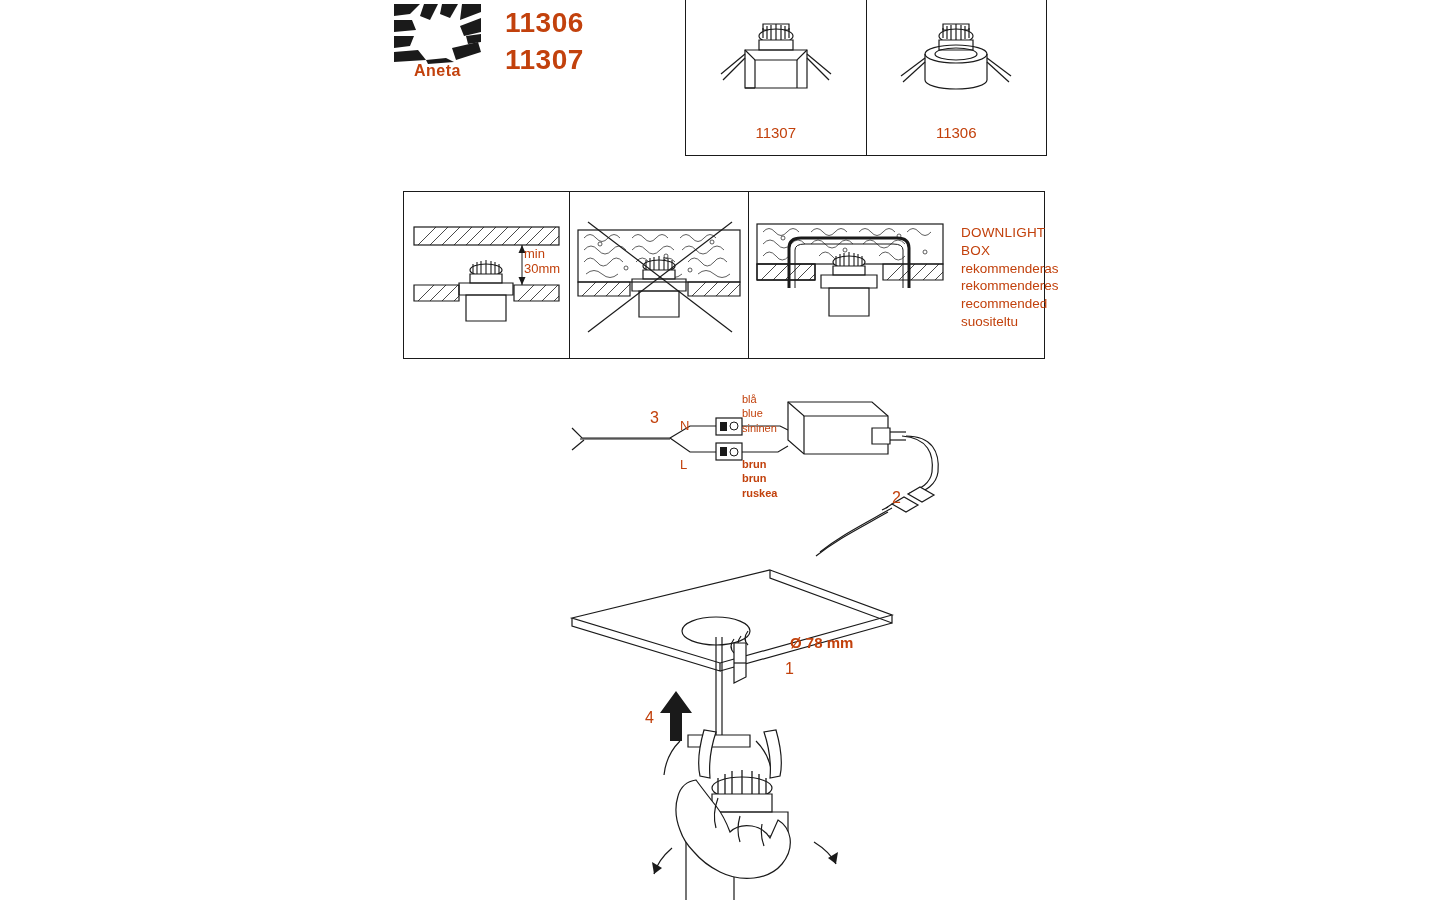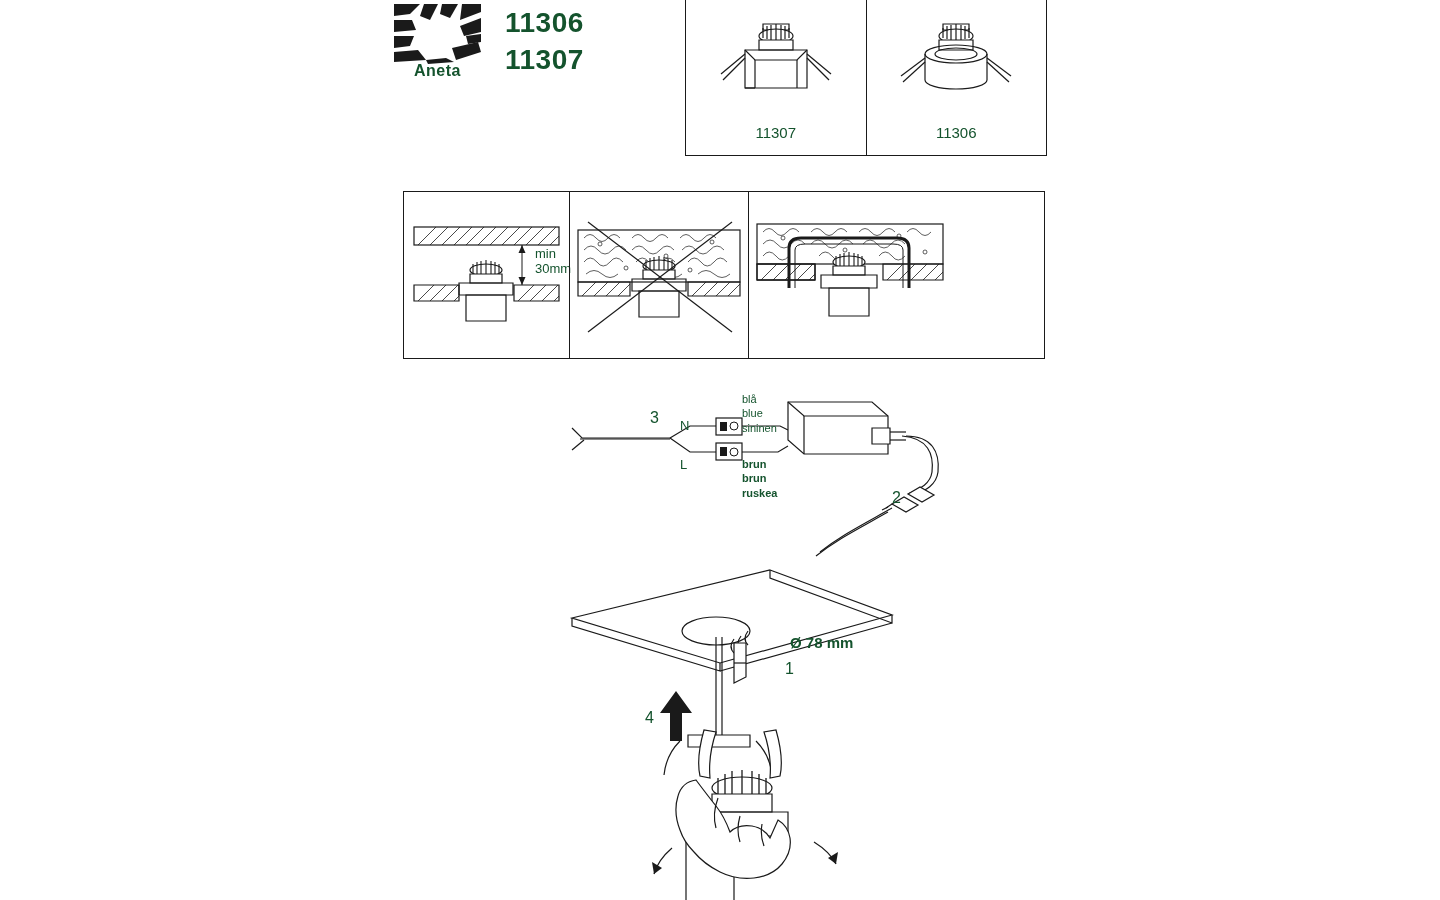--- a/index.html
+++ b/index.html
@@ -1,18 +1,18 @@
 <!DOCTYPE html>
 <html><head>
 <meta charset="utf-8">
 <style>
   html,body{margin:0;padding:0;background:#ffffff;}
   body{width:1440px;height:900px;position:relative;font-family:"Liberation Sans",sans-serif;color:#000;overflow:hidden;}
   .abs{position:absolute;}
-  .txt{font-family:"Liberation Sans",sans-serif;color:#14532d;}
+  .txt{font-family:"Liberation Sans",sans-serif;color:#c2410c;}
 
   
   #logo-box{left:390px;top:0px;width:95px;height:88px;}
   #logo-mark{position:absolute;left:0;top:0;width:95px;height:68px;}
   #logo-name{position:absolute;left:0;top:62px;width:95px;text-align:center;font-size:16px;font-weight:bold;letter-spacing:.5px;}
   #model-numbers{left:505px;top:4px;font-size:28px;font-weight:bold;line-height:1.33;letter-spacing:.5px;}
 
   
   #product-boxes{left:685px;top:-40px;width:360px;height:195px;border:1px solid #1a1a1a;border-top:none;display:flex;}
   .prod-cell{flex:1;display:flex;flex-direction:column;align-items:center;justify-content:flex-end;position:relative;padding-bottom:14px;}
@@ -23,21 +23,21 @@
   
   #mount-panel{left:403px;top:191px;width:640px;height:166px;border:1px solid #1a1a1a;display:flex;}
   .mount-cell{position:relative;}
   .mount-cell + .mount-cell{border-left:1px solid #1a1a1a;}
   #mc1{width:165px;}
   #mc2{width:178px;}
   #mc3{flex:1;}
   .mount-art{position:absolute;left:0;top:0;width:100%;height:100%;}
   #dlb-text{position:absolute;left:212px;top:32px;font-size:13.5px;line-height:1.32;}
   #dlb-title{font-size:13.5px;letter-spacing:.2px;}
-  #min30{position:absolute;left:120px;top:55px;font-size:13px;line-height:1.15;text-align:left;padding-left:11px;}
+  #min30{position:absolute;left:120px;top:55px;font-size:13px;line-height:1.15;text-align:left;}
 
   
   #wiring{left:520px;top:380px;width:520px;height:180px;}
   .lbl{position:absolute;font-size:11px;line-height:1.3;}
   #lbl-blue{left:222px;top:12px;}
   #lbl-brown{left:222px;top:77px;font-weight:bold;}
   #num3{left:130px;top:28px;font-size:16px;}
   #num2{left:372px;top:108px;font-size:16px;}
   #lbl-N{left:160px;top:38px;font-size:13px;}
   #lbl-L{left:160px;top:77px;font-size:13px;}
@@ -309,20 +309,27 @@
         <line x1="95" y1="61" x2="95" y2="75"></line>
           <line x1="100" y1="60" x2="100" y2="75"></line>
         <line x1="105" y1="61" x2="105" y2="75"></line>
           <line x1="109" y1="62" x2="109" y2="74"></line>
         <line x1="113" y1="64" x2="113" y2="73"></line>
       </g>
       <path class="fillw" d="M84 74 h32 v9 h-32 z"></path>
       <path class="st" d="M72 83 h56 v13 h-56 z"></path>
       <path class="st" d="M80 96 h40 v28 h-40 z"></path>
     </svg>
+    <div id="dlb-text" class="txt">
+      <div id="dlb-title">DOWNLIGHT BOX</div>
+      <div>rekommenderas</div>
+      <div>rekommenderes</div>
+      <div>recommended</div>
+      <div>suositeltu</div>
+    </div>
   </div>
 
 </div>
 
 <div class="abs" id="wiring">
   <svg width="520" height="180" viewBox="0 0 520 180">
 
     <path class="st" d="M52 48 L62 58 L150 58"></path>
     <path class="st" d="M52 70 L64 60"></path>
     <path class="st" d="M150 58 L170 46 L196 46"></path>

